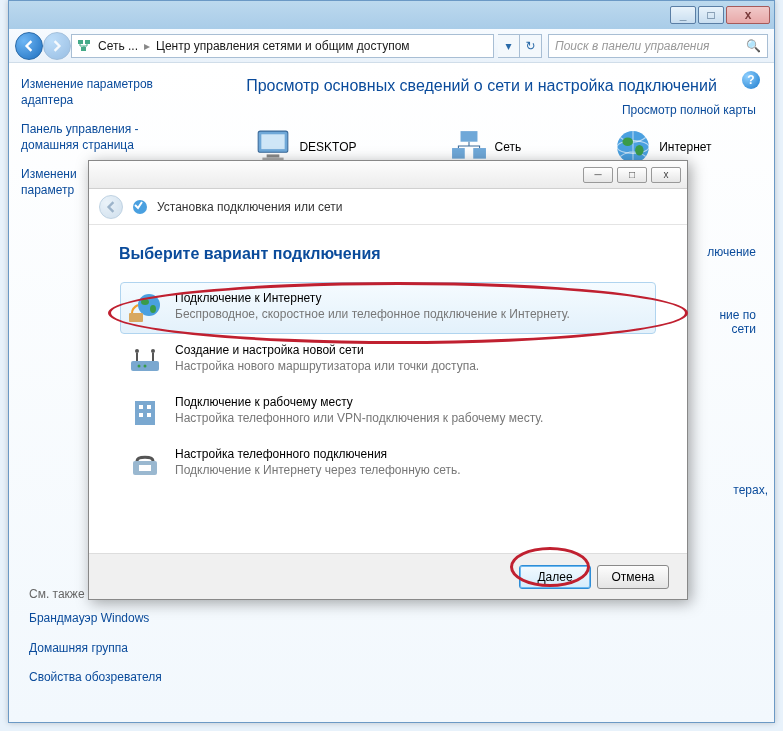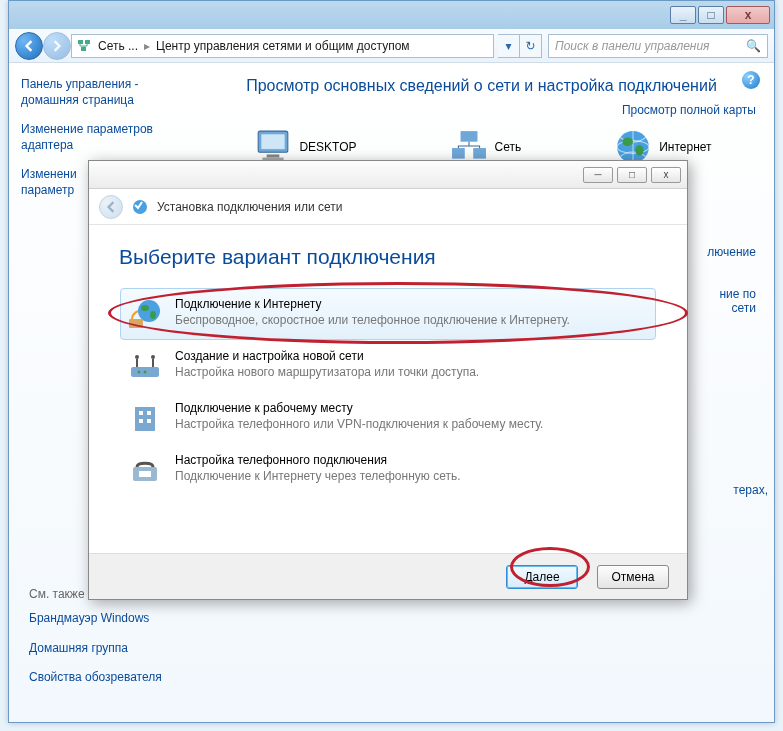--- a/index.html
+++ b/index.html
@@ -25,39 +25,39 @@
   .sidebar .bottom{position:absolute;bottom:22px;left:20px}
   .sidebar .bottom .hdr{color:#666;margin-bottom:10px}
   .main{flex:1;padding:14px 20px;position:relative}
   .help-ic{position:absolute;right:14px;top:8px;width:18px;height:18px;border-radius:50%;background:radial-gradient(circle at 30% 30%,#8fd0ff,#1a7acc);color:#fff;text-align:center;line-height:18px;font-weight:bold;cursor:pointer}
   .main h1{font-size:16px;color:#0a4b9b;font-weight:normal;text-align:center;margin-bottom:34px}
   .netmap{display:flex;justify-content:center;gap:90px;margin-bottom:6px}
   .netmap .node{display:flex;flex-direction:row;align-items:center;gap:4px;font-size:11px}
   .netmap .ic{width:44px;height:36px}
   .main .rlink{position:absolute;right:18px;top:40px;color:#0a4b9b;cursor:pointer}
   .main .rlink2{position:absolute;right:18px;top:182px;color:#0a4b9b;cursor:pointer}
-  .main .rlink3{position:absolute;right:18px;top:224px;color:#0a4b9b;cursor:pointer;width:60px;text-align:right}
+  .main .rlink3{position:absolute;right:18px;top:245px;color:#0a4b9b;cursor:pointer;width:60px;text-align:right}
   .main .rlink4{position:absolute;right:6px;top:420px;color:#0a4b9b;cursor:pointer;width:70px;text-align:right}
   
   .dialog{position:absolute;left:88px;top:160px;width:600px;height:440px;background:#fff;border:1px solid #888;box-shadow:3px 3px 14px rgba(0,0,0,.35)}
   .dlg-title{height:28px;background:linear-gradient(#fdfdfd,#ececec);border-bottom:1px solid #d0d0d0;display:flex;justify-content:flex-end;align-items:center;padding-right:6px;gap:4px}
   .dlg-tb{width:30px;height:16px;border:1px solid #999;border-radius:2px;background:linear-gradient(#fff,#e6e6e6);display:flex;align-items:center;justify-content:center;font-size:10px;color:#444;cursor:pointer}
   .dlg-top{height:36px;display:flex;align-items:center;padding:4px 10px;gap:8px;border-bottom:1px solid #e4e4e4}
   .dlg-back{width:24px;height:24px;border-radius:50%;background:radial-gradient(circle at 30% 30%,#d8e8f5,#a0c0dc);border:1px solid #7fa5c5;color:#3b6a96;display:flex;align-items:center;justify-content:center;cursor:pointer;opacity:.5}
   .dlg-ic{width:18px;height:18px}
   .dlg-top .ttl{color:#333}
   .dlg-body{padding:20px 30px}
-  .dlg-body h2{font-size:21px;color:#0a4b9b;font-weight:normal;margin-bottom:18px}
+  .dlg-body h2{font-size:16px;color:#0a4b9b;font-weight:bold;margin-bottom:18px}
   .opt-list{border:1px solid transparent}
   .opt{display:flex;align-items:flex-start;gap:12px;padding:8px 6px;cursor:pointer;border:1px solid transparent;border-radius:4px}
   .opt.sel{background:linear-gradient(#f5fbff,#e3f1fb);border-color:#b0d4ef}
   .opt .oic{width:36px;height:34px;flex-shrink:0}
   .opt .ot{font-weight:normal;color:#000}
   .opt .od{color:#777;margin-top:2px}
-  .dlg-foot{position:absolute;bottom:0;left:0;right:0;height:46px;background:#f0f0f0;border-top:1px solid #ddd;display:flex;justify-content:flex-end;align-items:center;padding-right:18px;gap:19px}
+  .dlg-foot{position:absolute;bottom:0;left:0;right:0;height:46px;background:#f0f0f0;border-top:1px solid #ddd;display:flex;justify-content:flex-end;align-items:center;padding-right:18px;gap:6px}
   .btn{min-width:72px;height:24px;border:1px solid #8a8a8a;border-radius:3px;background:linear-gradient(#fdfdfd,#e4e4e4);cursor:pointer;padding:0 12px}
   .btn.primary{border-color:#2f8dd6;box-shadow:0 0 0 1px #6bb8f0 inset;background:linear-gradient(#f2faff,#d6ecfb)}
   
   .ellipse1{position:absolute;left:108px;top:282px;width:580px;height:62px;border:3px solid #c02030;border-radius:50%/50%;pointer-events:none}
   .ellipse2{position:absolute;left:510px;top:547px;width:80px;height:40px;border:3px solid #c02030;border-radius:50%;pointer-events:none}
 </style>
 </head>
 <body>
 
 <div class="outer-window">
@@ -96,22 +96,22 @@
     </div>
     <div class="search">
       <span>Поиск в панели управления</span>
       <span class="mag">🔍</span>
     </div>
   </div>
 
   <div class="body">
 
     <div class="sidebar">
+      <div class="link">Изменение параметров адаптера</div>
       <div class="link">Панель управления - домашняя страница</div>
-      <div class="link">Изменение параметров адаптера</div>
       <div class="link" style="white-space:pre-line">Изменени
 параметр</div>
       <div class="bottom">
         <div class="hdr">См. также</div>
         <div class="link">Брандмауэр Windows</div>
         <div class="link">Домашняя группа</div>
         <div class="link">Свойства обозревателя</div>
       </div>
     </div>
 

